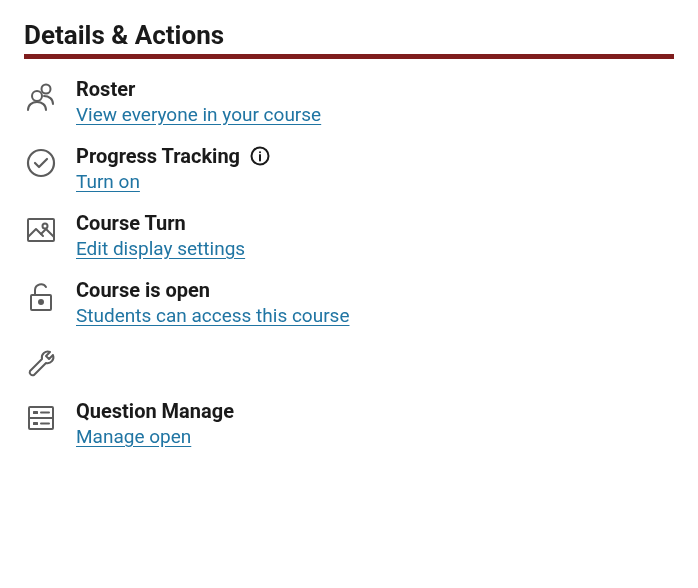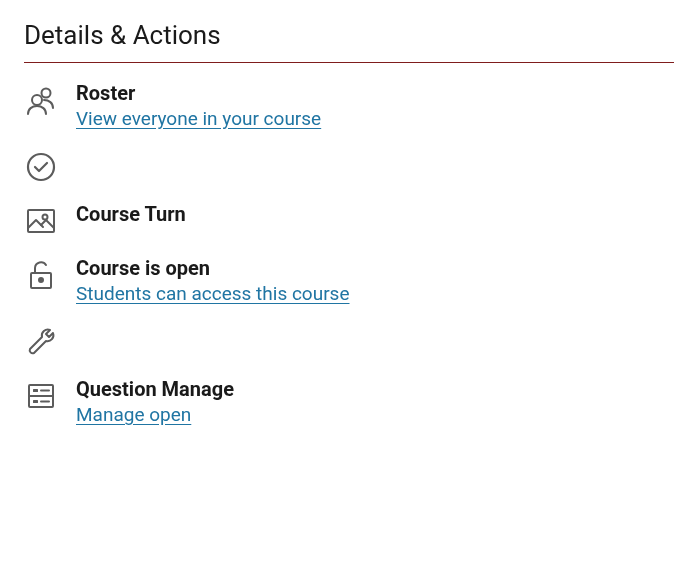--- a/index.html
+++ b/index.html
@@ -9,24 +9,24 @@
     }
     body {
       font-family: -apple-system, BlinkMacSystemFont, "Segoe UI", Roboto, Helvetica, Arial, sans-serif;
       background: #ffffff;
       color: #1a1a1a;
       width: 698px;
       padding: 20px 24px;
     }
     .heading {
       font-size: 26px;
-      font-weight: 400;
+      font-weight: 700;
       color: #1a1a1a;
-      padding-bottom: 12px;
-      border-bottom: 1px solid #7f1d1d;
+      padding-bottom: 4px;
+      border-bottom: 5px solid #7f1d1d;
       margin-bottom: 18px;
     }
     .items {
       display: flex;
       flex-direction: column;
       gap: 18px;
     }
     .item {
       display: flex;
       align-items: flex-start;
@@ -103,35 +103,49 @@
     </div>
   </div>
 
   <div class="item">
     <span class="icon-slot">
       <svg viewBox="0 0 34 34" fill="none" stroke="currentColor" stroke-width="2.2" stroke-linecap="round" stroke-linejoin="round">
         <circle cx="17" cy="17" r="13"></circle>
         <path d="M11 17l4 4 8-8"></path>
       </svg>
     </span>
+    <div class="item-body">
+      <div class="item-title-row">
+        <span class="item-title">Progress Tracking</span>
+        <span class="info-icon">
+          <svg viewBox="0 0 20 20" fill="none" stroke="currentColor" stroke-width="2" stroke-linecap="round">
+            <circle cx="10" cy="10" r="8.5"></circle>
+            <circle cx="10" cy="6.2" r="1" fill="currentColor" stroke="none"></circle>
+            <line x1="10" y1="9" x2="10" y2="14.5"></line>
+          </svg>
+        </span>
+      </div>
+      <a class="item-link">Turn on</a>
+    </div>
   </div>
 
   <div class="item">
     <span class="icon-slot">
       <svg viewBox="0 0 34 34" fill="none" stroke="currentColor" stroke-width="2" stroke-linecap="round" stroke-linejoin="round">
         <rect x="4" y="6" width="26" height="22" rx="1"></rect>
         <circle cx="21" cy="13" r="2.5"></circle>
         <path d="M4 24l8-8 7 7"></path>
         <path d="M17 21l5-5 8 8"></path>
       </svg>
     </span>
     <div class="item-body">
       <div class="item-title-row">
         <span class="item-title">Course Turn</span>
       </div>
+      <a class="item-link">Edit display settings</a>
     </div>
   </div>
 
   <div class="item">
     <span class="icon-slot">
       <svg viewBox="0 0 34 34" fill="none" stroke="currentColor" stroke-width="2" stroke-linecap="round" stroke-linejoin="round">
         <rect x="7" y="15" width="20" height="15" rx="1"></rect>
         <path d="M11 15V10a6 6 0 0 1 11-3"></path>
         <circle cx="17" cy="22" r="2" fill="currentColor"></circle>
       </svg>

